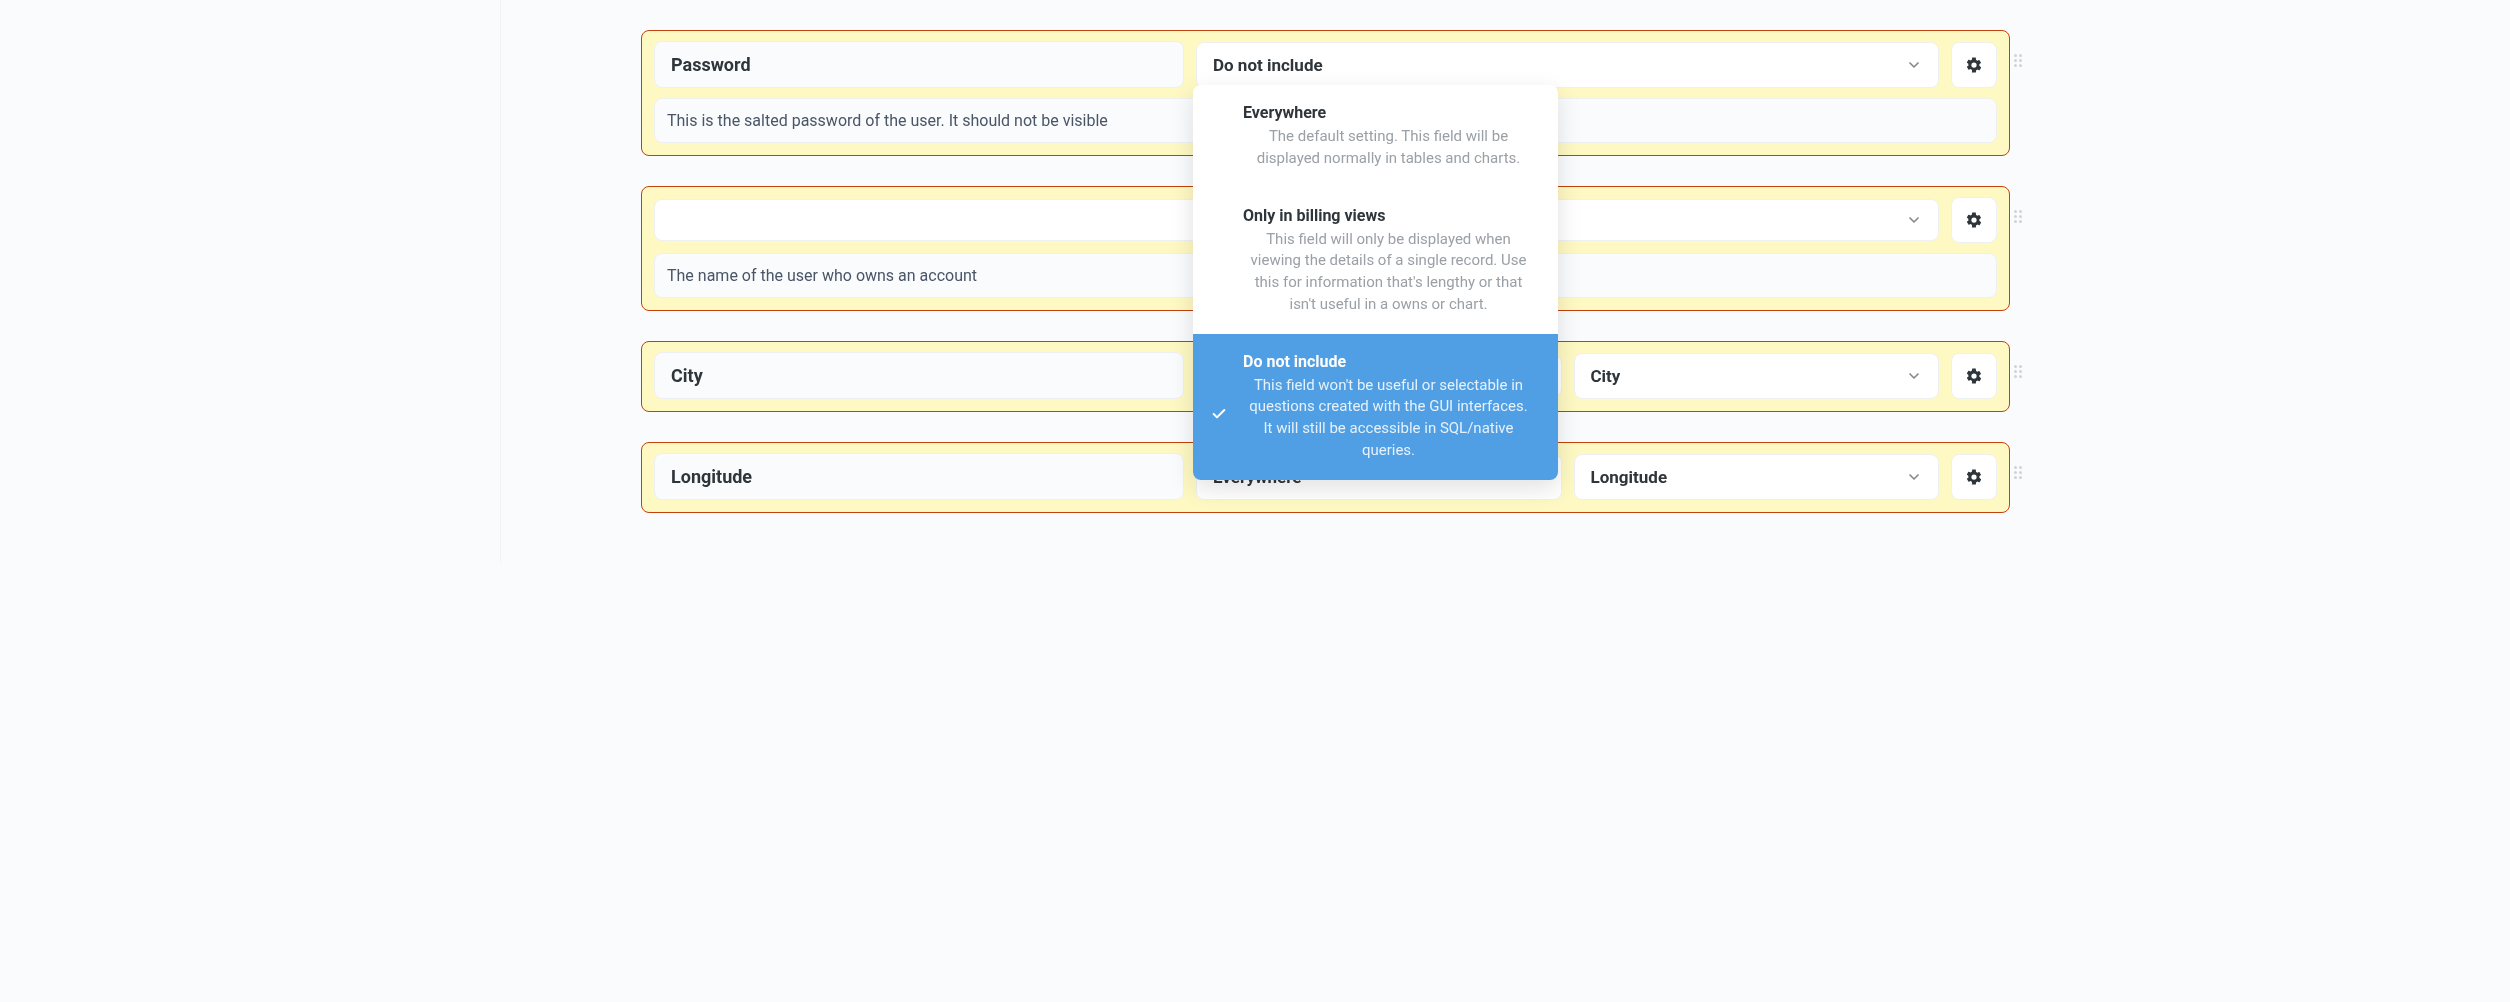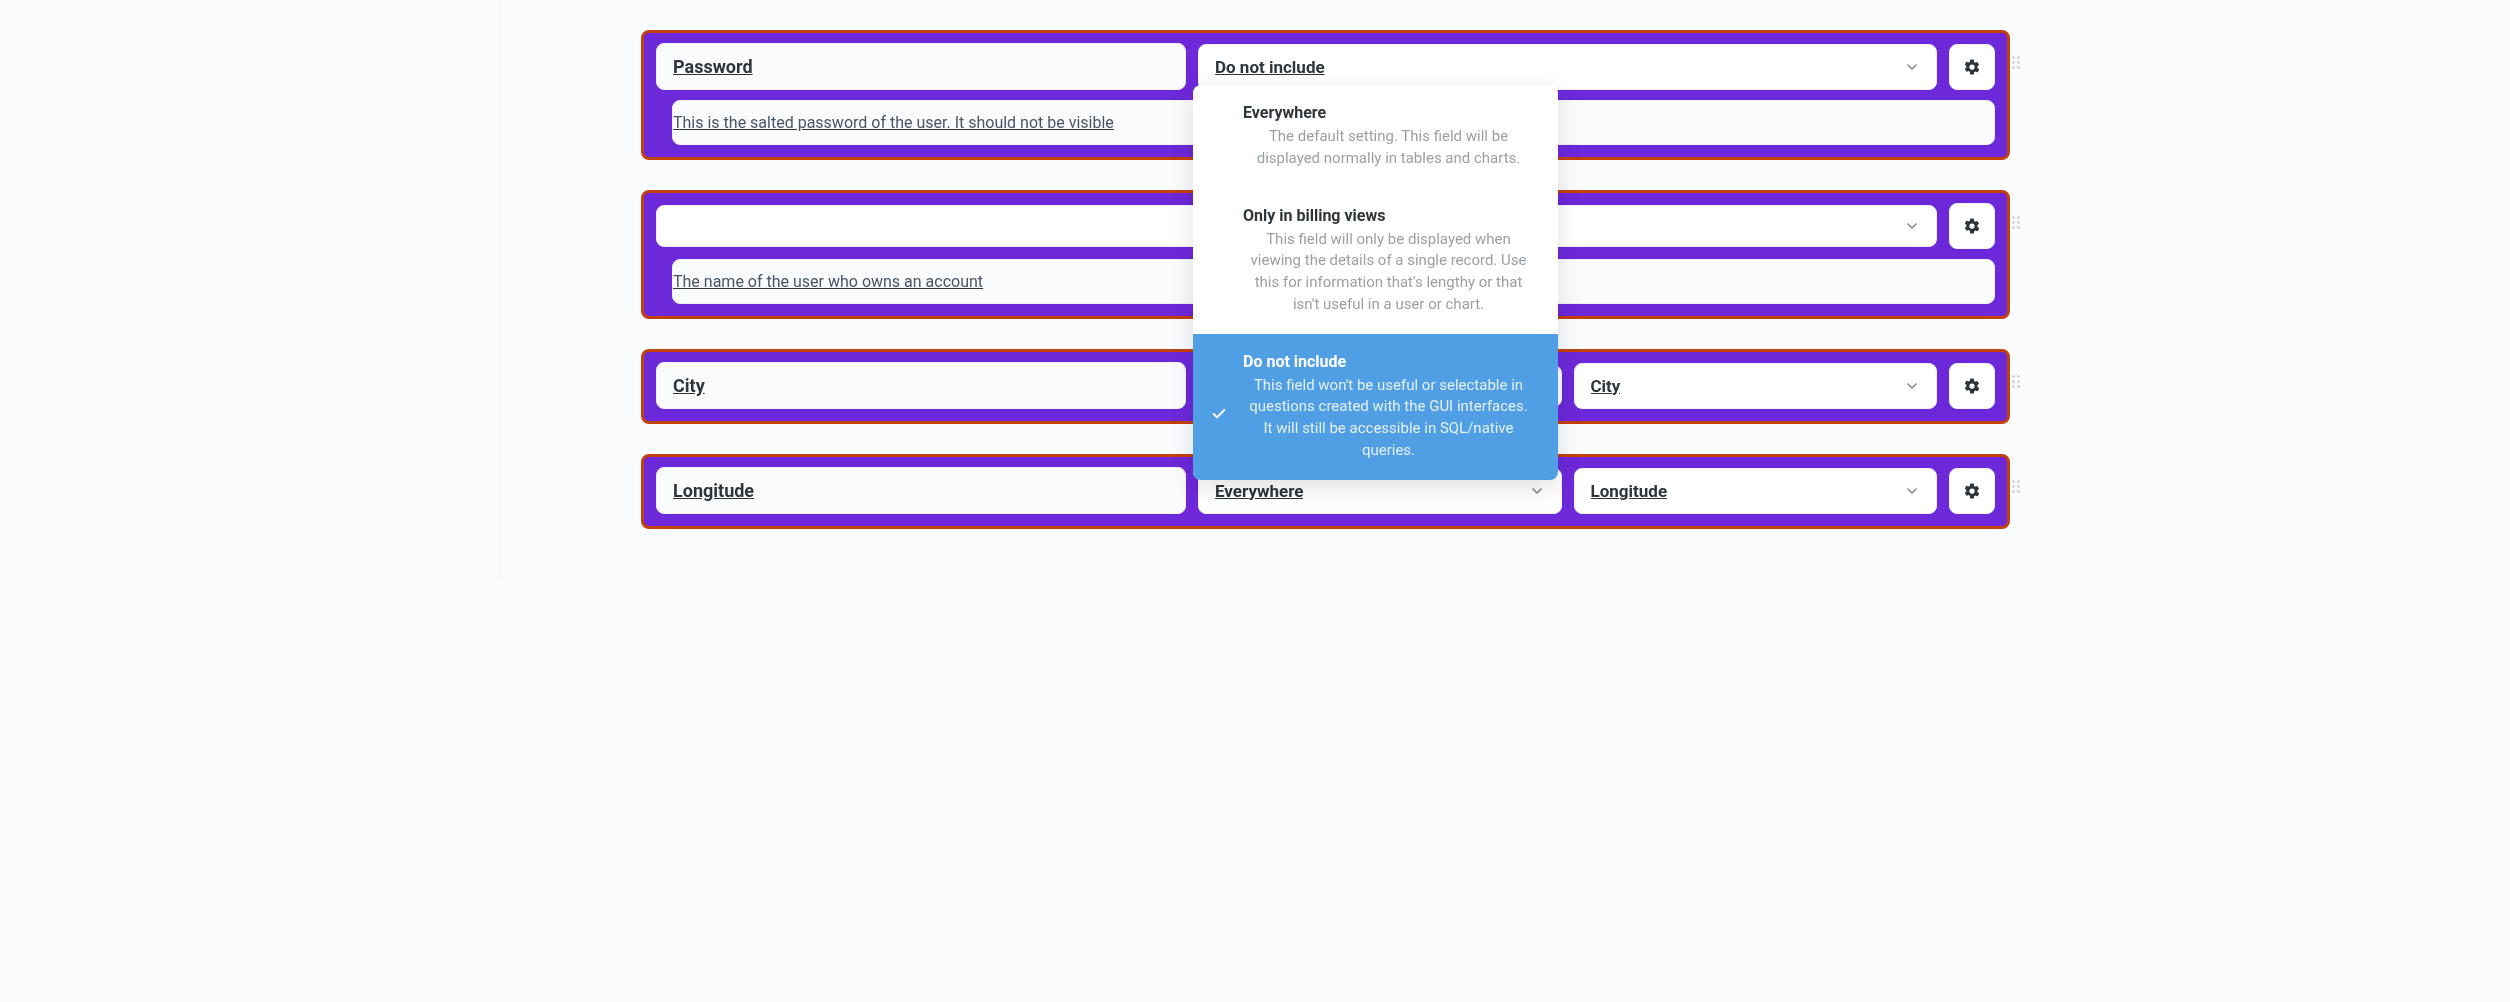--- a/index.html
+++ b/index.html
@@ -16,27 +16,26 @@
     padding-left: 105px;
     padding-right: 0;
     padding-top: 0;
     position: relative;
     border-left: 1px solid #f2f2f2;
   }
   .fields-wrap {
     padding: 30px 0 20px 35px;
   }
   .field-card {
-    background: #6d28d9;
-    border: 3px solid #c2410c;
+    background: #fef9c3;
+    border: 1px solid #c2410c;
     border-radius: 8px;
     padding: 10px 12px 12px 12px;
     margin-bottom: 30px;
     position: relative;
-    text-decoration: underline;
   }
   .field-topline {
     display: flex;
     align-items: center;
     gap: 12px;
   }
   .field-name {
     flex: 0 0 530px;
     background: #f9fbfc;
     border: 1px solid #eef0f2;
@@ -99,25 +98,24 @@
     background: #cfd4d9;
     margin: 1px;
   }
   .drag-handle { display: flex; flex-direction: column; align-items: center; }
   .drag-handle > span { display: flex; }
   .desc-input {
     margin-top: 10px;
     background: #f9fbfc;
     border: 1px solid #eef0f2;
     border-radius: 8px;
-    padding: 12px 0;
+    padding: 12px 12px;
     color: #4a5568;
     font-size: 16px;
     cursor: text;
-    margin-left: 16px;
   }
 
   
   .dropdown {
     position: absolute;
     z-index: 50;
     width: 365px;
     background: #fff;
     border-radius: 8px;
     box-shadow: 0 8px 24px rgba(0,0,0,0.12);
@@ -284,21 +282,21 @@
 
   </div>
 
   <div class="dropdown" style="left:692px; top:85px;">
     <div class="dd-option">
       <div class="title">Everywhere</div>
       <div class="desc">The default setting. This field will be displayed normally in tables and charts.</div>
     </div>
     <div class="dd-option">
       <div class="title">Only in billing views</div>
-      <div class="desc">This field will only be displayed when viewing the details of a single record. Use this for information that's lengthy or that isn't useful in a user or chart.</div>
+      <div class="desc">This field will only be displayed when viewing the details of a single record. Use this for information that's lengthy or that isn't useful in a owns or chart.</div>
     </div>
     <div class="dd-option selected">
       <span class="check">
         <svg width="16" height="16" viewBox="0 0 24 24" fill="none" stroke="currentColor" stroke-width="3" stroke-linecap="round" stroke-linejoin="round">
             <polyline points="20 6 9 17 4 12"></polyline>
           </svg>
       </span>
       <div class="title">Do not include</div>
       <div class="desc">This field won't be useful or selectable in questions created with the GUI interfaces. It will still be accessible in SQL/native queries.</div>
     </div>

